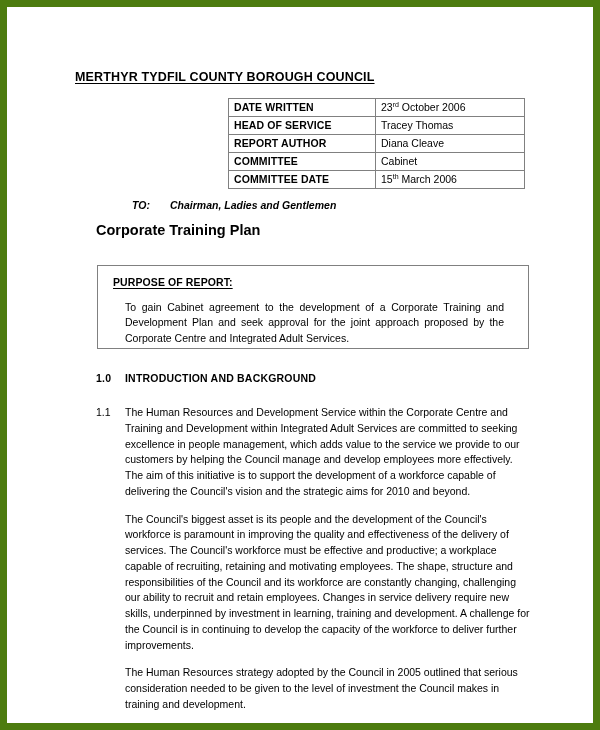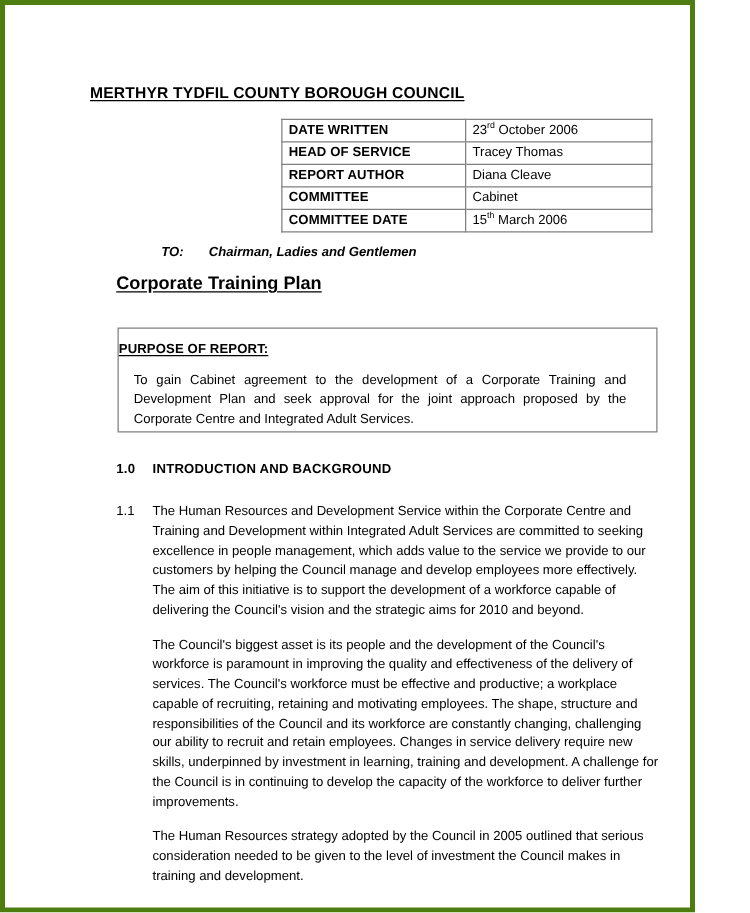--- a/index.html
+++ b/index.html
@@ -6,25 +6,25 @@
     margin: 0;
     padding: 0;
     background: #ffffff;
   }
   body {
     font-family: "Liberation Sans", sans-serif;
     color: #000000;
   }
   #page {
     position: relative;
-    width: 556px;
+    width: 600px;
     height: 730px;
     box-sizing: border-box;
     background: #ffffff;
-    border: 4px solid #4d7c0f;
+    border: 7px solid #4d7c0f;
     overflow: hidden;
   }
 
   
   .council-heading {
     position: absolute;
     left: 68px;
     top: 63px;
     font-size: 12.5px;
     font-weight: bold;
@@ -77,35 +77,34 @@
   }
   .to-line .to-label { display: inline-block; width: 38px; margin-left: 36px; }
 
   
   .doc-title {
     position: absolute;
     left: 89px;
     top: 215px;
     font-size: 14.5px;
     font-weight: bold;
-    text-decoration: underline;
     text-underline-offset: 2px;
     white-space: nowrap;
   }
 
   
   .purpose-box {
     position: absolute;
     left: 90px;
     top: 258px;
     width: 432px;
     height: 84px;
     box-sizing: border-box;
     border: 1px solid #808080;
-    padding: 10px 12px 8px 0;
+    padding: 10px 12px 8px 15px;
   }
   .purpose-heading {
     font-size: 10.5px;
     font-weight: bold;
     text-decoration: underline;
     text-underline-offset: 2px;
     margin: 0 0 11px 0;
     letter-spacing: 0.1px;
   }
   .purpose-body {

